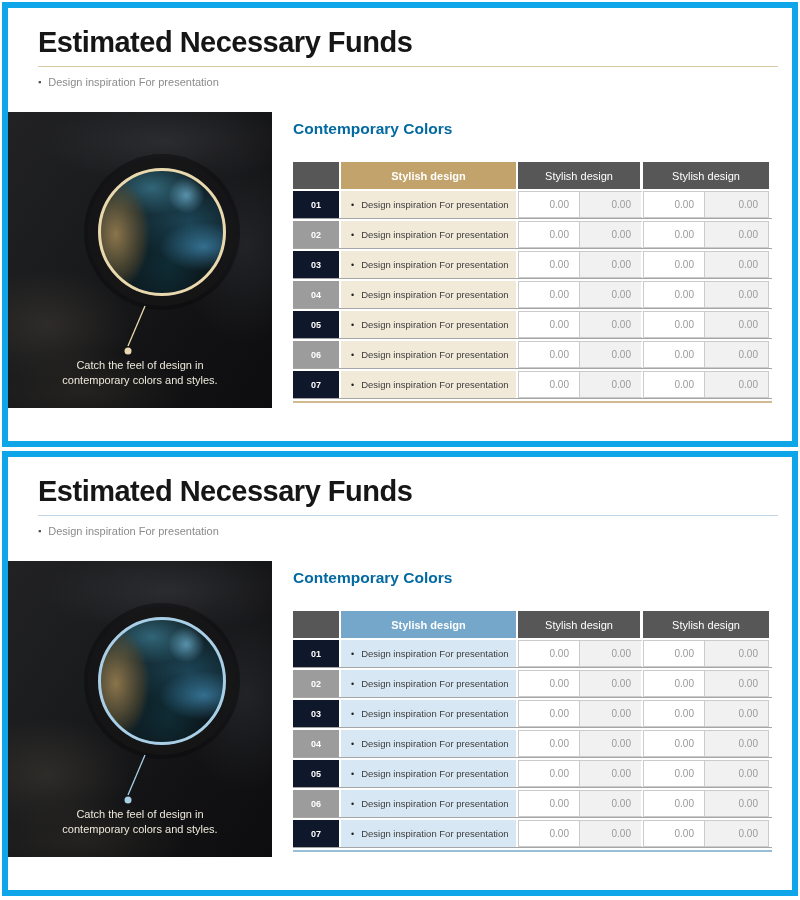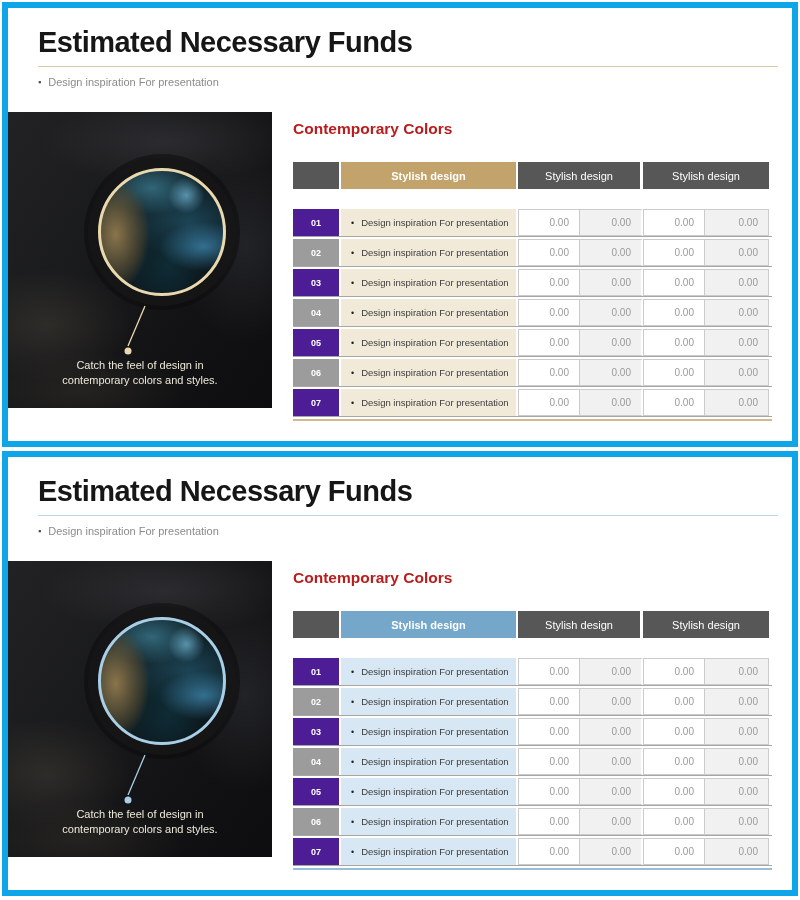--- a/index.html
+++ b/index.html
@@ -42,36 +42,36 @@
       radial-gradient(ellipse 52px 60px at 55% 78%, rgba(15,45,55,0.9), transparent 78%),
       radial-gradient(ellipse 85px 52px at 72% 42%, rgba(38,95,120,0.6), transparent 72%),
       linear-gradient(135deg, #173037 0%, #0e1d23 55%, #0a1216 100%); }
   .connector { position:absolute; left:103px; top:190px; width:46px; height:60px; }
   .connector line { stroke:var(--ring); stroke-width:1.3; }
   .connector circle { fill:var(--ring); }
   .photo-caption { position:absolute; left:0; top:246px; width:100%;
     text-align:center; color:#ece8da; font-size:11px; line-height:15px; }
 
   .section-heading { position:absolute; left:285px; top:112px; font-size:15.5px;
-    font-weight:bold; color:#b91c1c; }
+    font-weight:bold; color:#0369a1; }
 
   
   .dtable { position:absolute; left:285px; top:154px; width:479px; }
   .t-header, .t-row { display:grid; grid-template-columns:48px 177px 62px 63px 62px 64px; }
-  .t-header { height:27px; margin-bottom:20px;text-align:center; }
+  .t-header { height:27px; margin-bottom:2px;text-align:center; }
   .hc { background:#575757; color:#fff; font-size:11px;
     display:flex; align-items:center; justify-content:center; }
   .hc-blank { border-right:2px solid #fff; }
   .hc-main  { grid-column:2; background:var(--accent); font-weight:bold;
     border-right:2px solid #fff; }
   .hc-g2 { grid-column:3/5; border-right:3px solid #fff; }
   .hc-g3 { grid-column:5/7; }
 
   .t-row { height:28px; border-bottom:1px solid #a6a6a6; margin-bottom:2px; }
-  .c-num { background:#4c1d95; color:#fff; font-size:9px; font-weight:bold;
+  .c-num { background:#0f172a; color:#fff; font-size:9px; font-weight:bold;
     display:flex; align-items:center; justify-content:center;
     border-right:2px solid #fff; }
   .t-row:nth-child(even) .c-num { background:#9c9c9c; }
   .c-desc { background:var(--desc-bg); font-size:9.5px; color:#3c3c3c;
     display:flex; align-items:center; padding-left:10px; gap:7px;
     border-right:2px solid #fff; white-space:nowrap; overflow:hidden; }
   .c-desc .row-bullet { color:#222; font-size:9px; }
   .c-val { background:#fff; border:1px solid #cbcbcb; font-size:10px; color:#9a9a9a;
     display:flex; align-items:center; justify-content:flex-end; padding-right:10px; }
   .c-val.v2 { border-left:none; border-right:2px solid #fff; background:#f1f1f1; }

